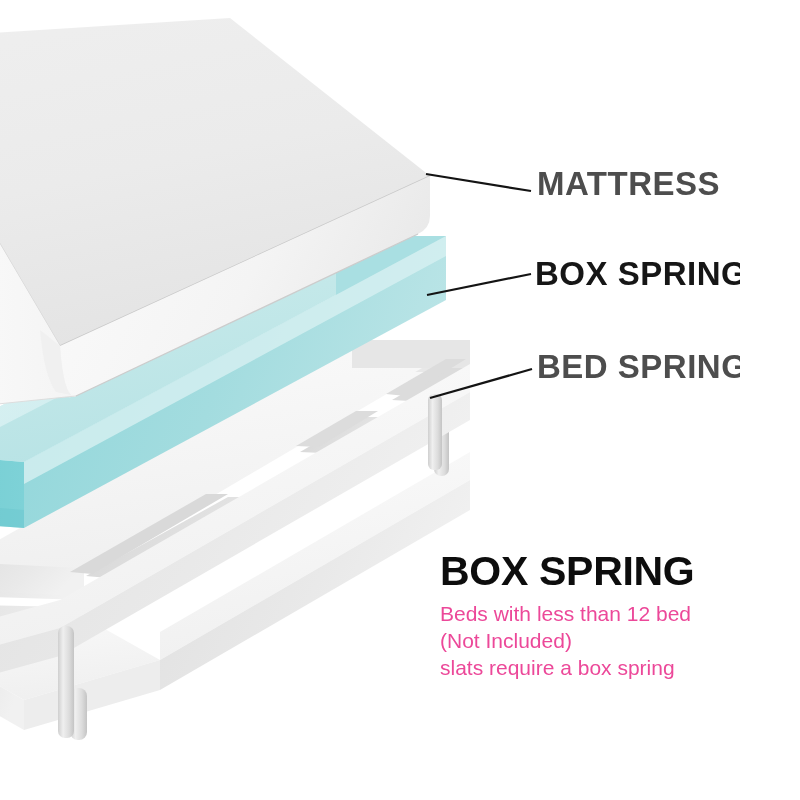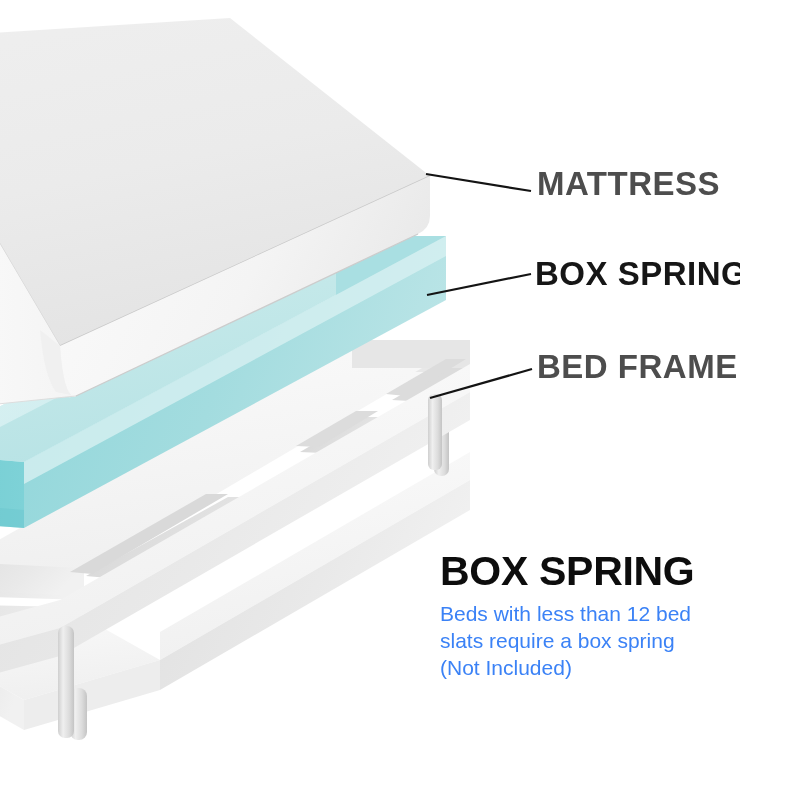--- a/index.html
+++ b/index.html
@@ -59,21 +59,21 @@
     font-size: 41px;
     line-height: 0.97;
     color: #0d0d0d;
     letter-spacing: -0.3px;
     margin: 0;
   }
   .notice-body {
     font-family: "Liberation Sans", sans-serif;
     font-size: 21px;
     line-height: 1.28;
-    color: #3b82f6;
+    color: #ec4899;
     margin: 9px 0 0 0;
   }
   .notice-body div { white-space: nowrap; }
 </style>
 </head>
 <body>
 
 <div id="page">
 
   <svg id="scene" viewBox="0 0 800 800">
@@ -237,26 +237,26 @@
       <line x1="426" y1="174" x2="531" y2="191"></line>
       <line x1="427" y1="295" x2="531" y2="274"></line>
       <line x1="430" y1="398" x2="532" y2="369"></line>
     </g>
   </svg>
 
   <div class="callout-label" id="label-mattress">MATTRESS</div>
 
   <div class="callout-label" id="label-boxspring">BOX SPRING</div>
 
-  <div class="callout-label" id="label-bedframe">BED FRAME</div>
+  <div class="callout-label" id="label-bedframe">BED SPRING</div>
 
   <div id="notice">
     <div class="notice-heading">
       <div>BOX SPRING</div>
     </div>
     <div class="notice-body">
       <div>Beds with less than 12 bed</div>
+      <div>(Not Included)</div>
       <div>slats require a box spring</div>
-      <div>(Not Included)</div>
     </div>
   </div>
 
 </div>
 
 </body></html>

